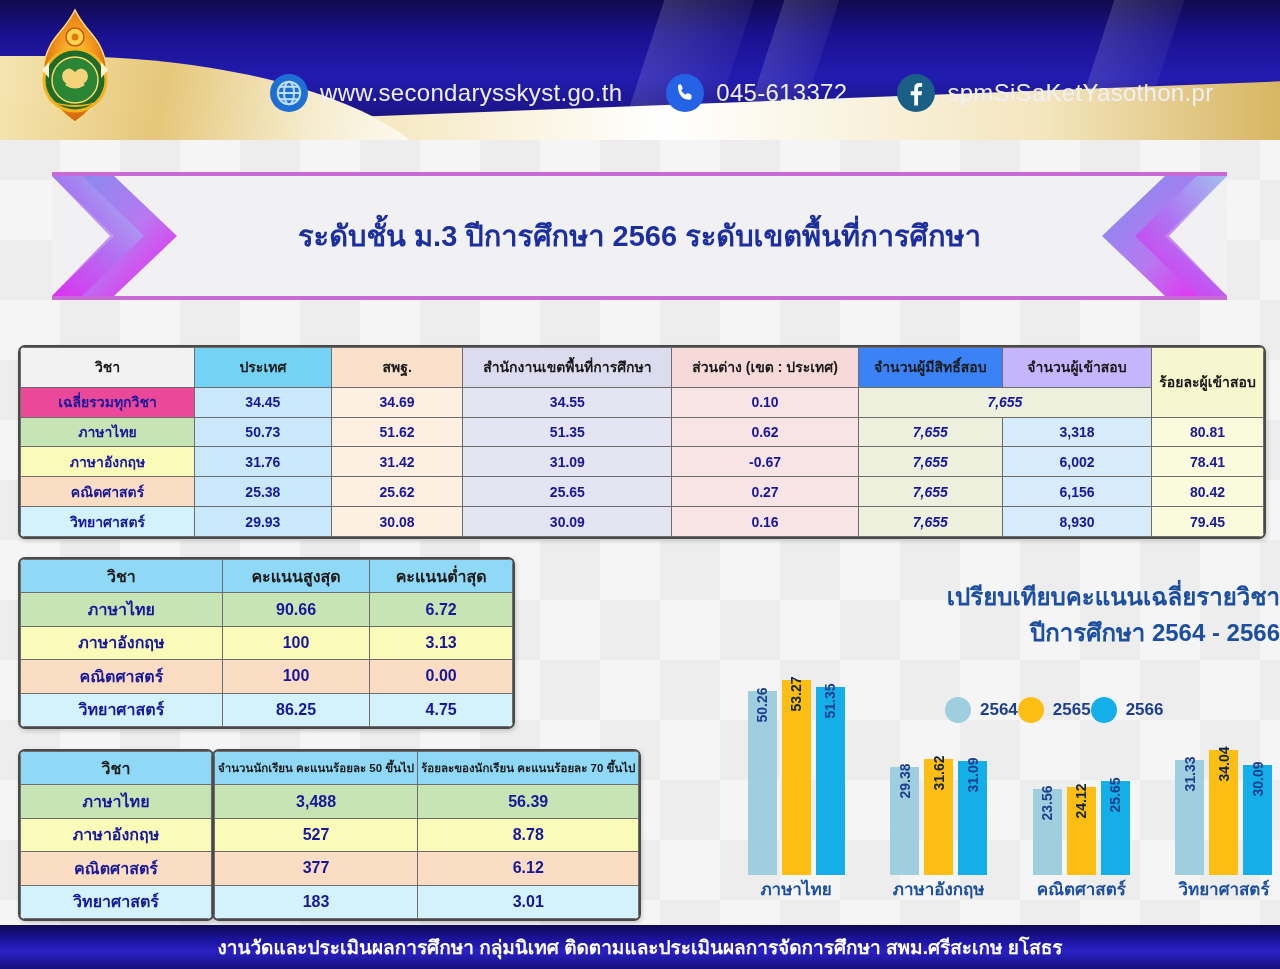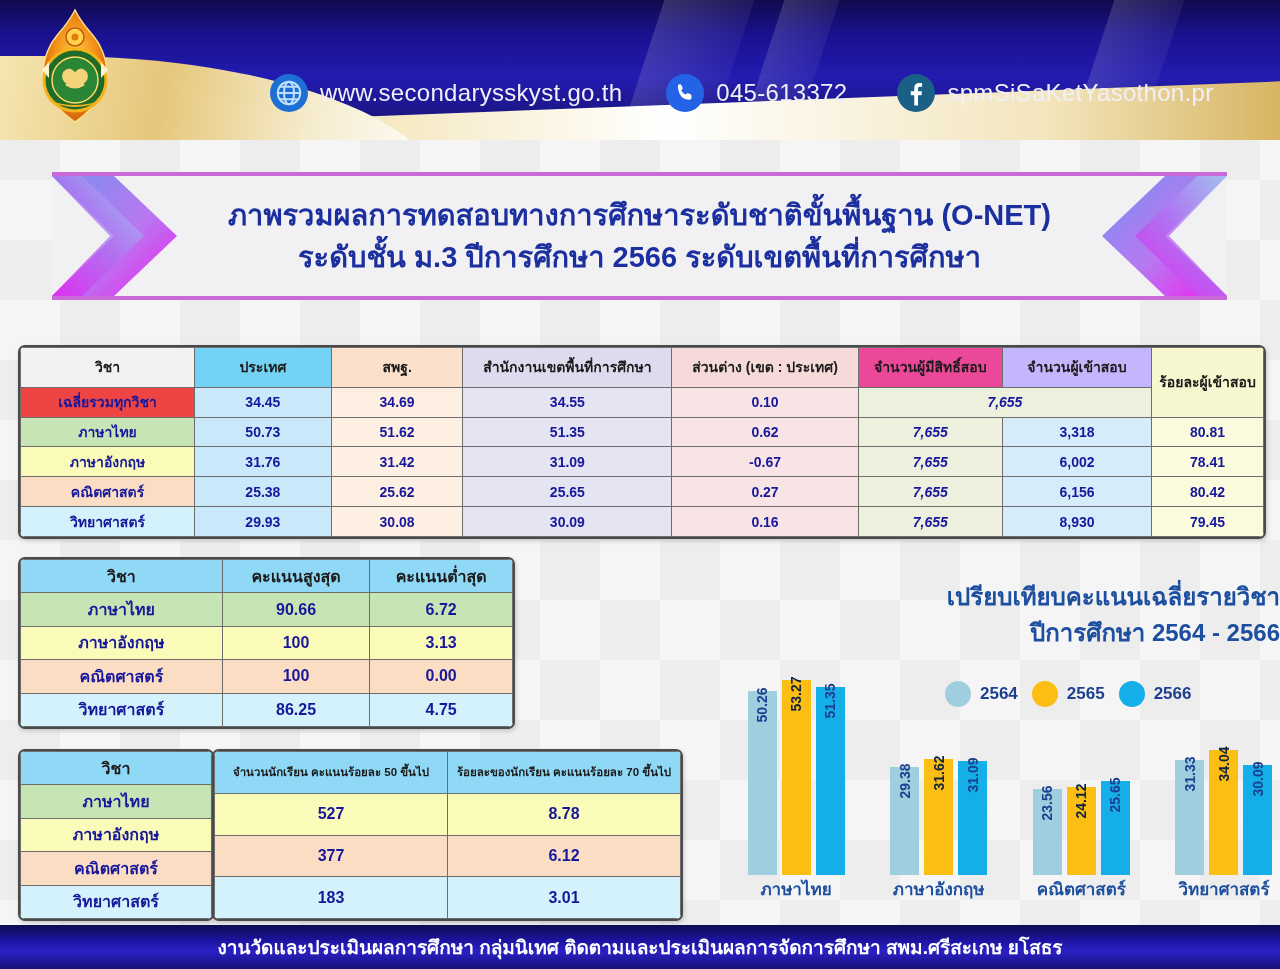--- a/index.html
+++ b/index.html
@@ -101,56 +101,56 @@
   #table-main th, #table-main td { height: 26px; font-size: 14px; }
   #table-main tr.hdr th { height: 36px; }
 
   
   #table-minmax { left: 18px; top: 557px; width: 497px; height: 172px; }
   #table-minmax th, #table-minmax td { height: 33px; font-size: 16px; }
 
   
   #table-subj3 { left: 18px; top: 749px; width: 196px; height: 172px; }
   #table-subj3 th, #table-subj3 td { height: 33px; font-size: 16px; }
-  #table-cnt3 { left: 212px; top: 749px; width: 471px; height: 172px; }
+  #table-cnt3 { left: 212px; top: 749px; width: 429px; height: 172px; }
   #table-cnt3 th, #table-cnt3 td { height: 33px; font-size: 16px; }
   #table-cnt3 th { font-size: 11.5px; }
 
   
   .c-hdr-plain { background:#f2f2f2; }
   .c-hdr-blue  { background:#74d3f4; }
   .c-hdr-peach { background:#fbe0cb; }
   .c-hdr-lav   { background:#dcdcee; }
   .c-hdr-pink  { background:#f6d9d9; }
-  .c-hdr-olive { background:#ec4899; }
+  .c-hdr-olive { background:#3b82f6; }
   .c-hdr-sky   { background:#c4b5fd; }
   .c-hdr-cream { background:#f6f6cf; }
   .c-hdr-cyan  { background:#8fd9f6; }
 
-  .c-lav   { background:#ef4444; }
+  .c-lav   { background:#ec4899; }
   .c-green { background:#c6e4b4; }
   .c-yel   { background:#fbfbb9; }
   .c-peach { background:#fbddc4; }
   .c-cyan  { background:#d3f2fb; }
   .c-blue1 { background:#c9e9fb; }
   .c-peach2{ background:#fdefe2; }
   .c-lav2  { background:#e4e4f2; }
   .c-pink2 { background:#f8e4e4; }
   .c-olive2{ background:#eef0de;font-style:italic; }
   .c-sky2  { background:#d6ecfa; }
   .c-cream2{ background:#fafadc; }
 
   
   #chart { position: absolute; left: 700px; top: 575px; width: 580px; height: 340px; z-index: 4; }
   #chart-title {
     text-align: right; color:#1c4fa0; font-size: 24px; font-weight: 700; line-height: 1.5;
     margin-top: 4px;
   }
   #chart-title .l2 { display: block; }
-  #legend { position: absolute; left: 245px; top: 106px; display:flex; align-items:center; gap: 14px; }
+  #legend { position: absolute; left: 245px; top: 122px; display:flex; align-items:center; }
   .lg { display:flex; align-items:center; gap: 9px; }
   .lg .dot { width: 26px; height: 26px; border-radius: 50%; }
   .lg .lbl { color:#1c3f8f; font-size: 17px; font-weight: 600; }
   #plot {
     position: absolute; left: 40px; top: 95px; width: 540px; height: 205px;
     display:flex; align-items: flex-end; justify-content: space-between;
   }
   .grp { width: 112px; display:flex; align-items: flex-end; justify-content:center; gap: 5px; height: 100%; position: relative; }
   .bar { width: 29px; position: relative; }
   .bar .vlabel {
@@ -258,21 +258,20 @@
       <polygon points="0,0 30,0 92,60 30,120 0,120 58,60" fill="url(#cg2)" opacity=".75"></polygon>
     </svg>
   </div>
   <div class="chev right">
     <svg width="125" height="120" viewBox="0 0 125 120">
       <polygon points="125,0 63,0 0,60 63,120 125,120 63,60" fill="url(#cg1)"></polygon>
       <polygon points="125,0 95,0 33,60 95,120 125,120 67,60" fill="url(#cg2)" opacity=".75"></polygon>
     </svg>
   </div>
   <div id="banner-text">
-    <span>ภาพรวมผลการทดสอบทางการศึกษาระดับชาติขั้นพื้นฐาน (O-NET)</span>
     <span class="l2">ระดับชั้น ม.3 ปีการศึกษา 2566    ระดับเขตพื้นที่การศึกษา</span>
   </div>
 </div>
 
 <div class="tbl-wrap" id="table-main">
   <table>
     <colgroup>
       <col style="width:14.0%">
         <col style="width:11.0%">
         <col style="width:10.6%">
@@ -409,20 +408,24 @@
     <colgroup>
         <col style="width:50%">
         <col style="width:50%">
       </colgroup>
     <tbody>
         <tr>
       <th class="c-hdr-cyan">จำนวนนักเรียน คะแนนร้อยละ 50 ขึ้นไป</th>
       <th class="c-hdr-cyan">ร้อยละของนักเรียน คะแนนร้อยละ 70 ขึ้นไป</th>
     </tr>
     <tr>
+      <td class="c-green num-dark">3,488</td>
+      <td class="c-green num-dark">56.39</td>
+    </tr>
+    <tr>
       <td class="c-yel num-dark">527</td>
       <td class="c-yel num-dark">8.78</td>
     </tr>
     <tr>
       <td class="c-peach num-dark">377</td>
       <td class="c-peach num-dark">6.12</td>
     </tr>
     <tr>
       <td class="c-cyan num-dark">183</td>
       <td class="c-cyan num-dark">3.01</td>

